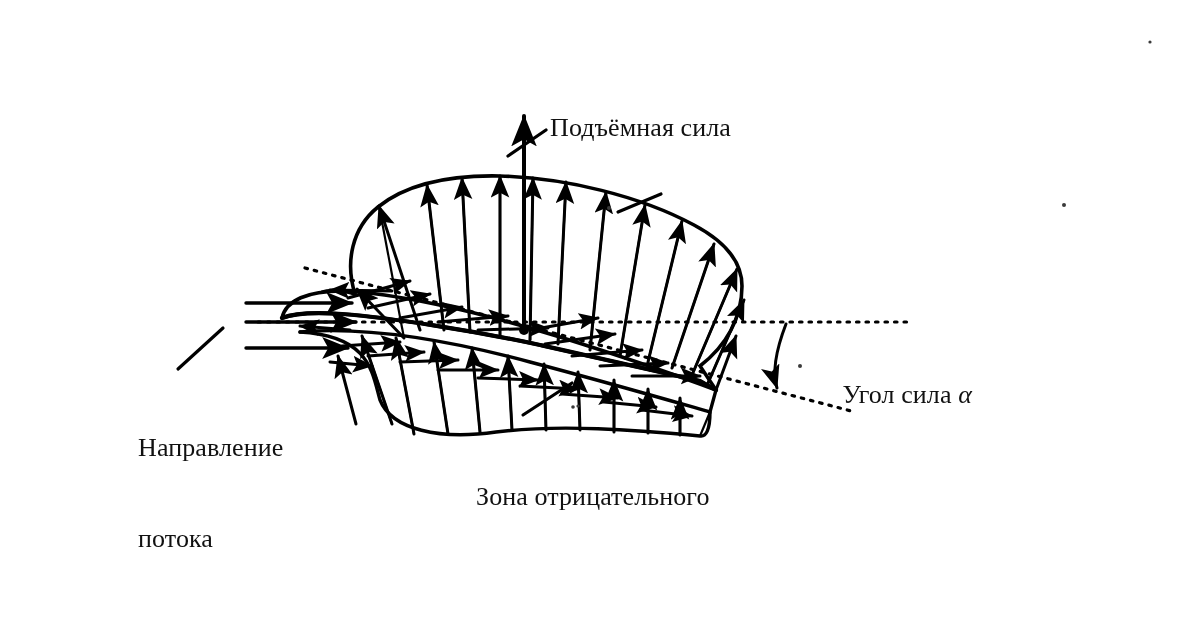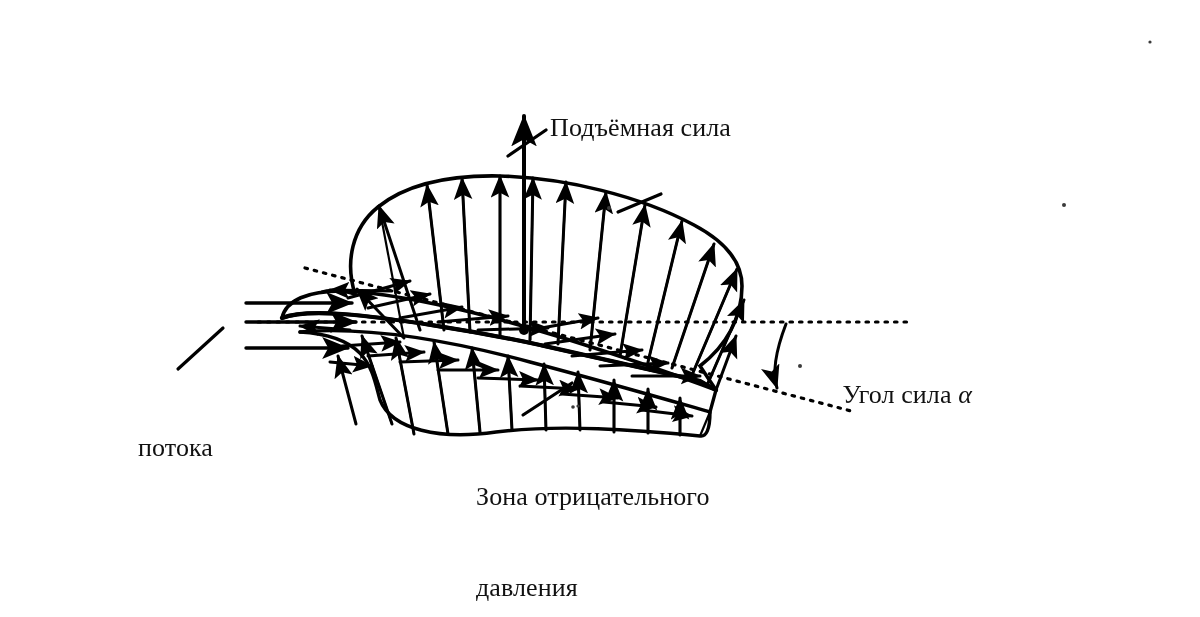--- a/index.html
+++ b/index.html
@@ -191,24 +191,24 @@
       <circle cx="800" cy="366" r="2"></circle>
       <circle cx="609" cy="208" r="2"></circle>
     </g>
   </svg>
 
   <div class="lbl lbl-lift">Подъёмная сила</div>
 
 
   <div class="lbl lbl-neg">
     <div>Зона отрицательного</div>
-    <div>давления</div>
   </div>
 
   <div class="lbl lbl-flow">
+    <div>Направление</div>
     <div>потока</div>
   </div>
 
   <div class="lbl lbl-aoa">
     <span>Угол сила</span><span>&nbsp;</span><span class="greek">α</span>
   </div>
 
 </div>
 
 </body></html>

